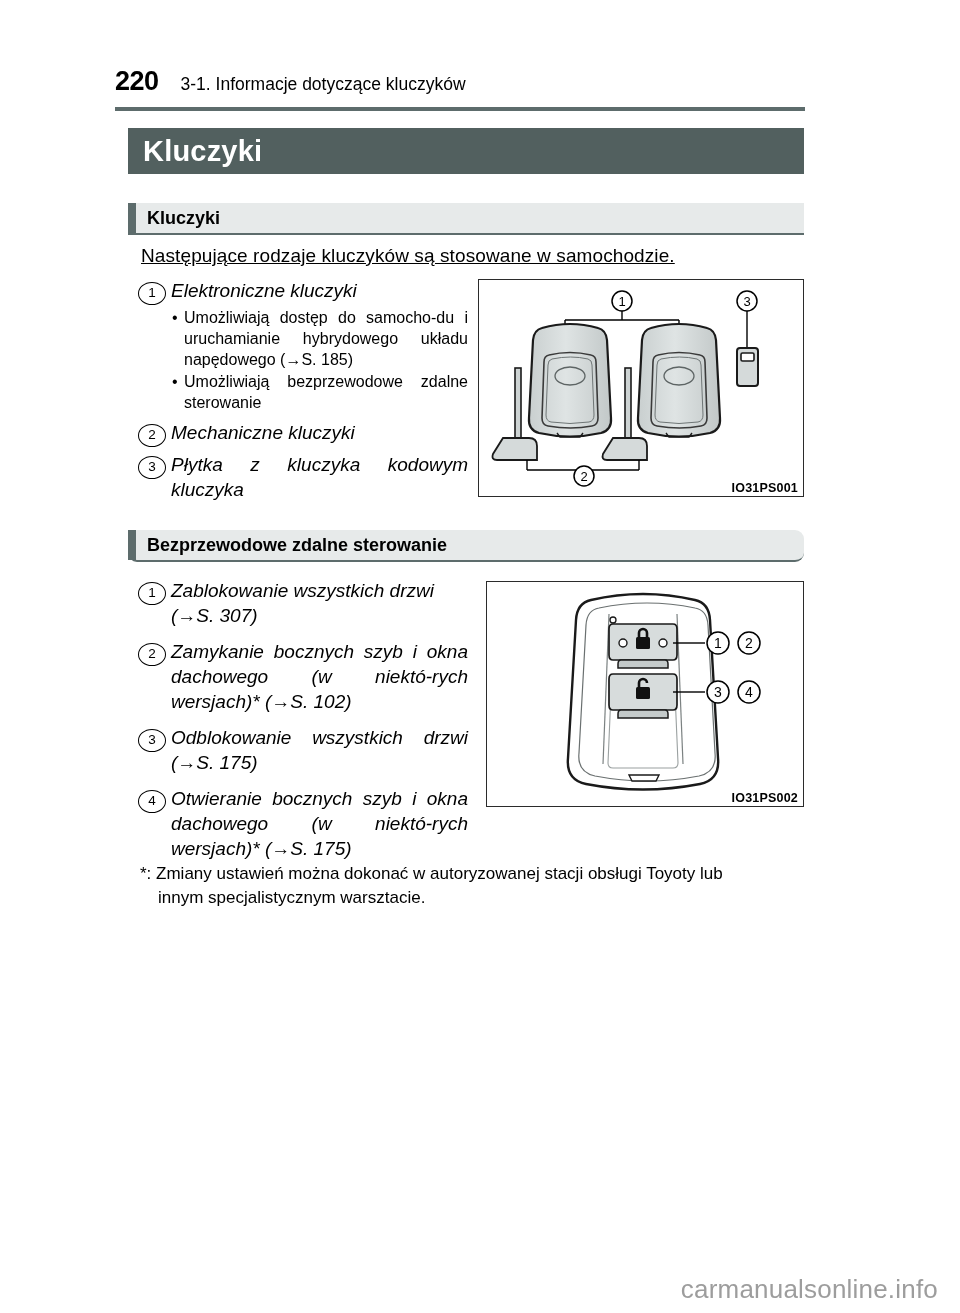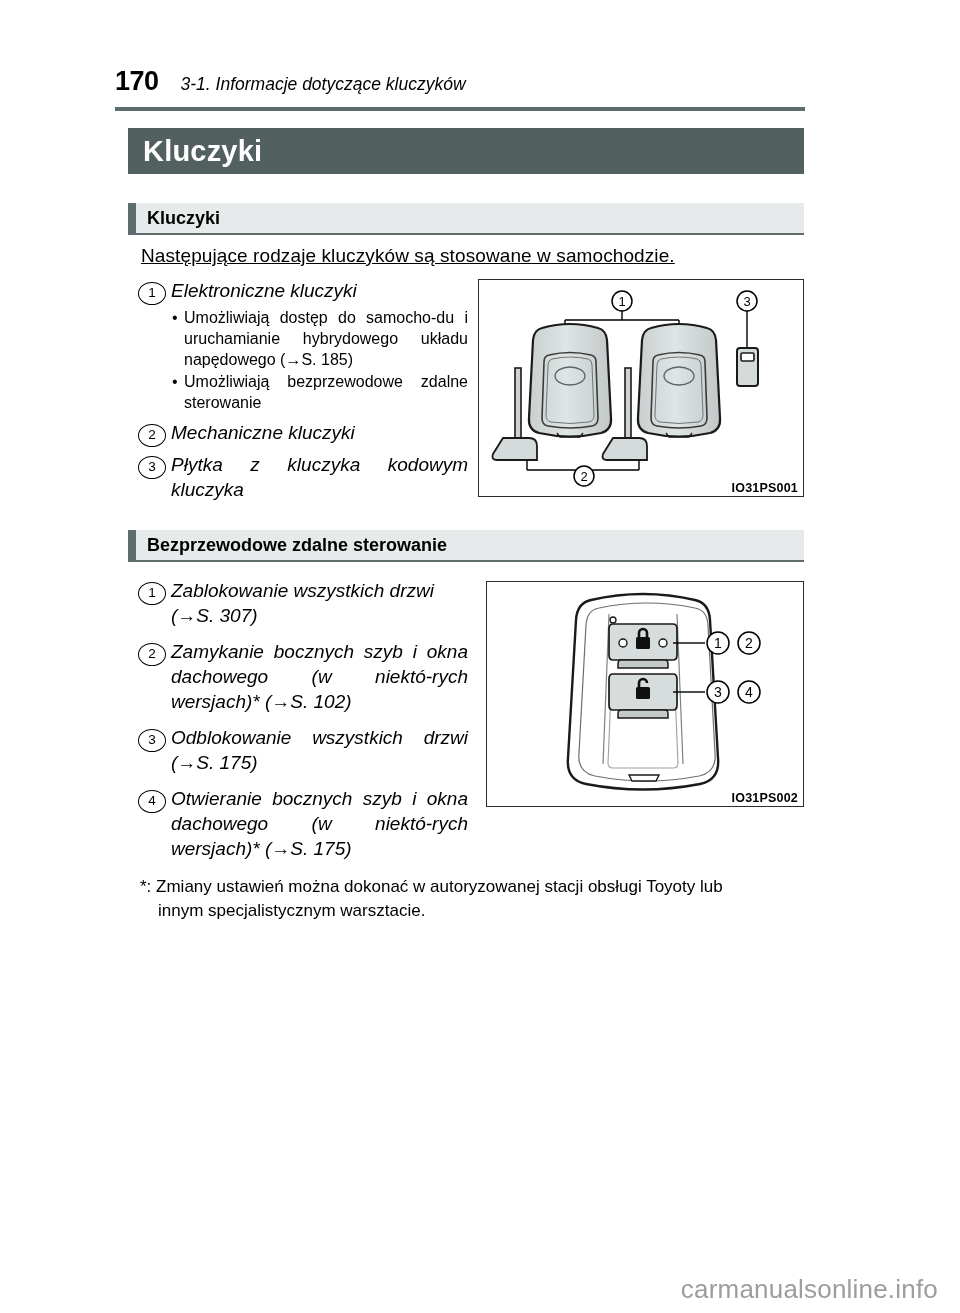--- a/index.html
+++ b/index.html
@@ -10,21 +10,21 @@
     -webkit-font-smoothing:antialiased;
   }
   .page{position:absolute;inset:0;}
 
   
   .running-head{
     position:absolute;left:115px;top:68px;width:700px;height:34px;
     display:flex;align-items:baseline;gap:22px;
   }
   .page-number{font-size:27px;font-weight:bold;letter-spacing:-.5px;line-height:1;}
-  .chapter-title{font-size:17.5px;line-height:1;font-style:italic;}
+  .chapter-title{font-size:17.5px;line-height:1;}
   .head-rule{
     position:absolute;left:115px;top:107px;width:690px;height:4px;
     background:#5d6c6c;
   }
 
   
   .title-bar{
     position:absolute;left:128px;top:128px;width:676px;height:46px;
     background:#52605f;
     display:flex;align-items:center;
@@ -41,21 +41,21 @@
     display:flex;align-items:center;
     border-bottom:2.5px solid #5d6c6c;
   }
   .section-head .bar{
     width:8px;height:30px;background:#5d6c6c;flex:0 0 8px;
   }
   .section-head .label{
     font-size:18px;font-weight:bold;padding-left:11px;line-height:1;
   }
   #sec1{top:203px;}
-  #sec2{top:530px;}
+  #sec2{top:530px;border-radius:9px;}
 
   
   .intro{
     position:absolute;left:141px;top:245px;width:680px;
     font-size:19px;letter-spacing:.1px;text-decoration:underline;
   }
 
   
   .body-block{position:absolute;}
   #block1{left:138px;top:278px;width:330px;}
@@ -103,36 +103,36 @@
     font-size:12.5px;font-weight:bold;letter-spacing:.2px;
     background:#fff;padding:0 2px;text-align:center;
   }
   .figure svg{display:block;}
 
   
   .footnote{
     position:absolute;left:140px;top:862px;width:672px;
     font-size:17px;line-height:24px;
   }
-  .footnote .fn-in{display:block;padding-left:18px;text-indent:-18px;margin-top:13px;}
+  .footnote .fn-in{display:block;padding-left:18px;text-indent:-18px;}
   .footnote .fn-2{display:block;padding-left:18px;}
 
   
   .watermark{
     position:absolute;right:22px;bottom:8px;
     font-size:26px;color:#9d9d9d;letter-spacing:.2px;
   }
 </style>
 </head>
 <body>
 
 <div class="page">
 
   <div class="running-head">
-    <span class="page-number">170</span>
+    <span class="page-number">220</span>
     <span class="chapter-title">3-1. Informacje dotyczące kluczyków</span>
   </div>
   <div class="head-rule"></div>
 
   <div class="title-bar">
     <span class="t">Kluczyki</span>
   </div>
 
   <div class="section-head" id="sec1">
     <span class="bar"></span>

